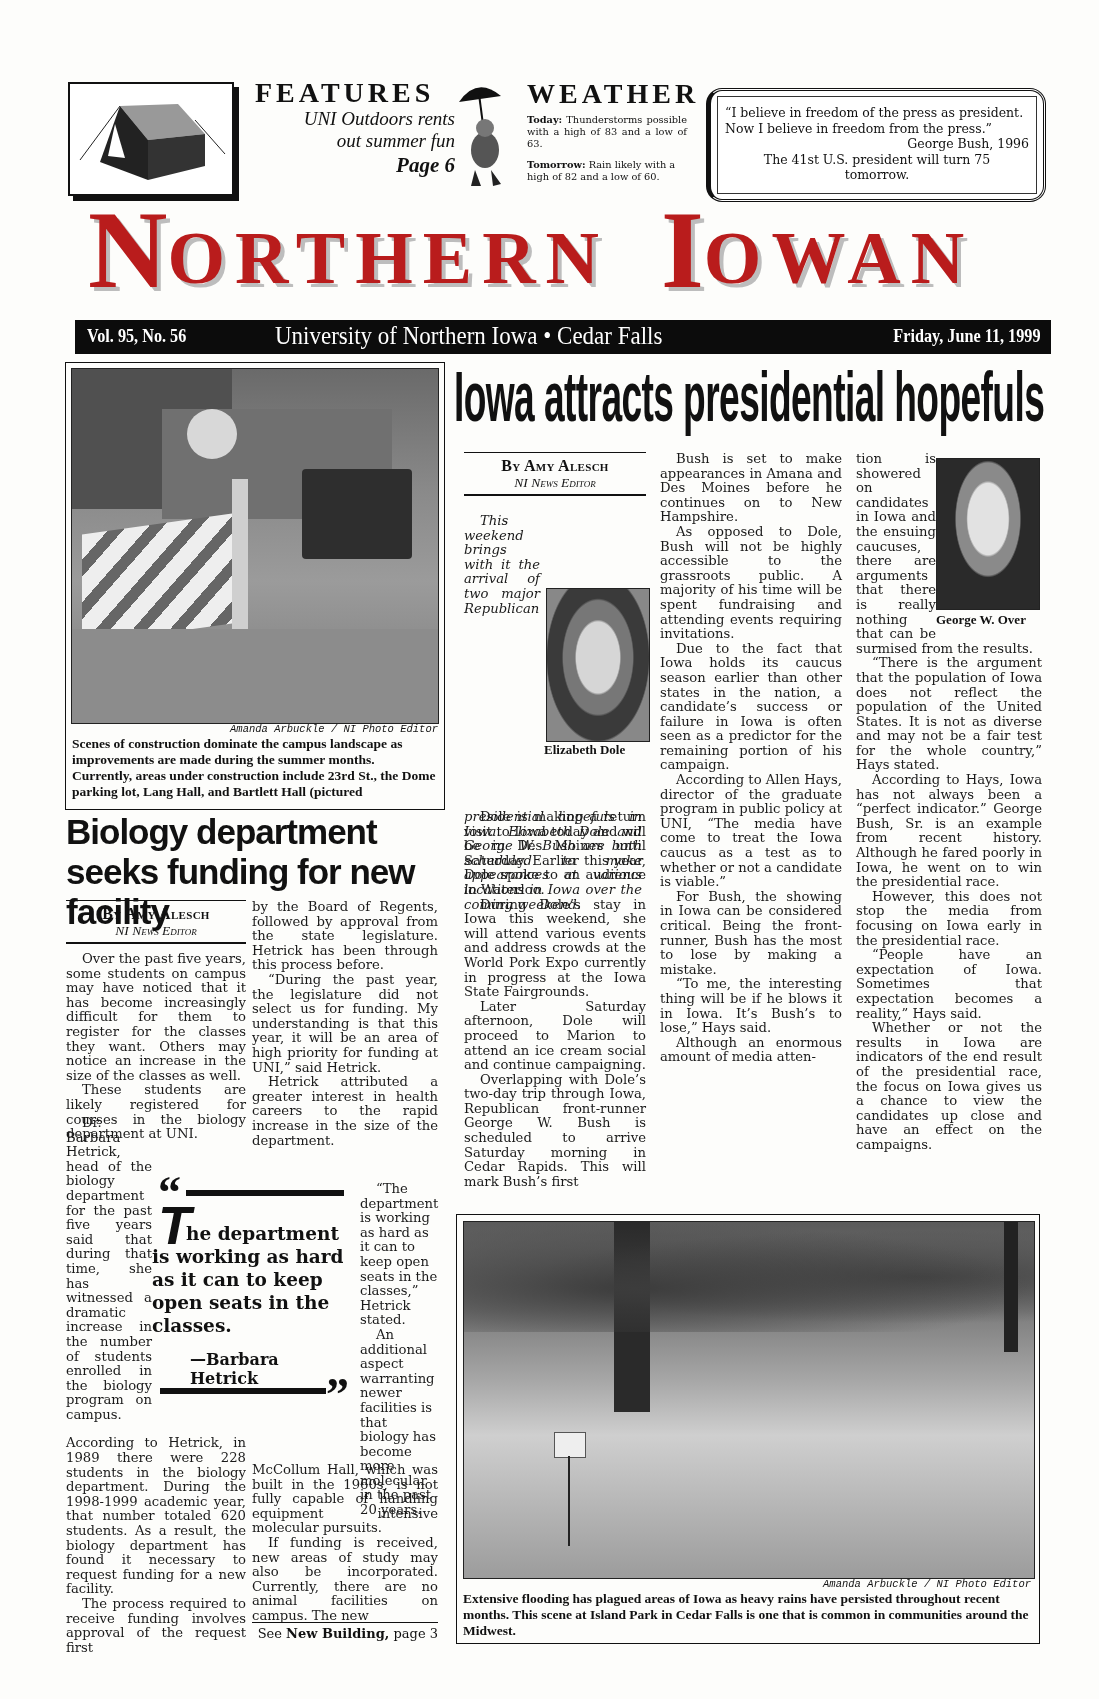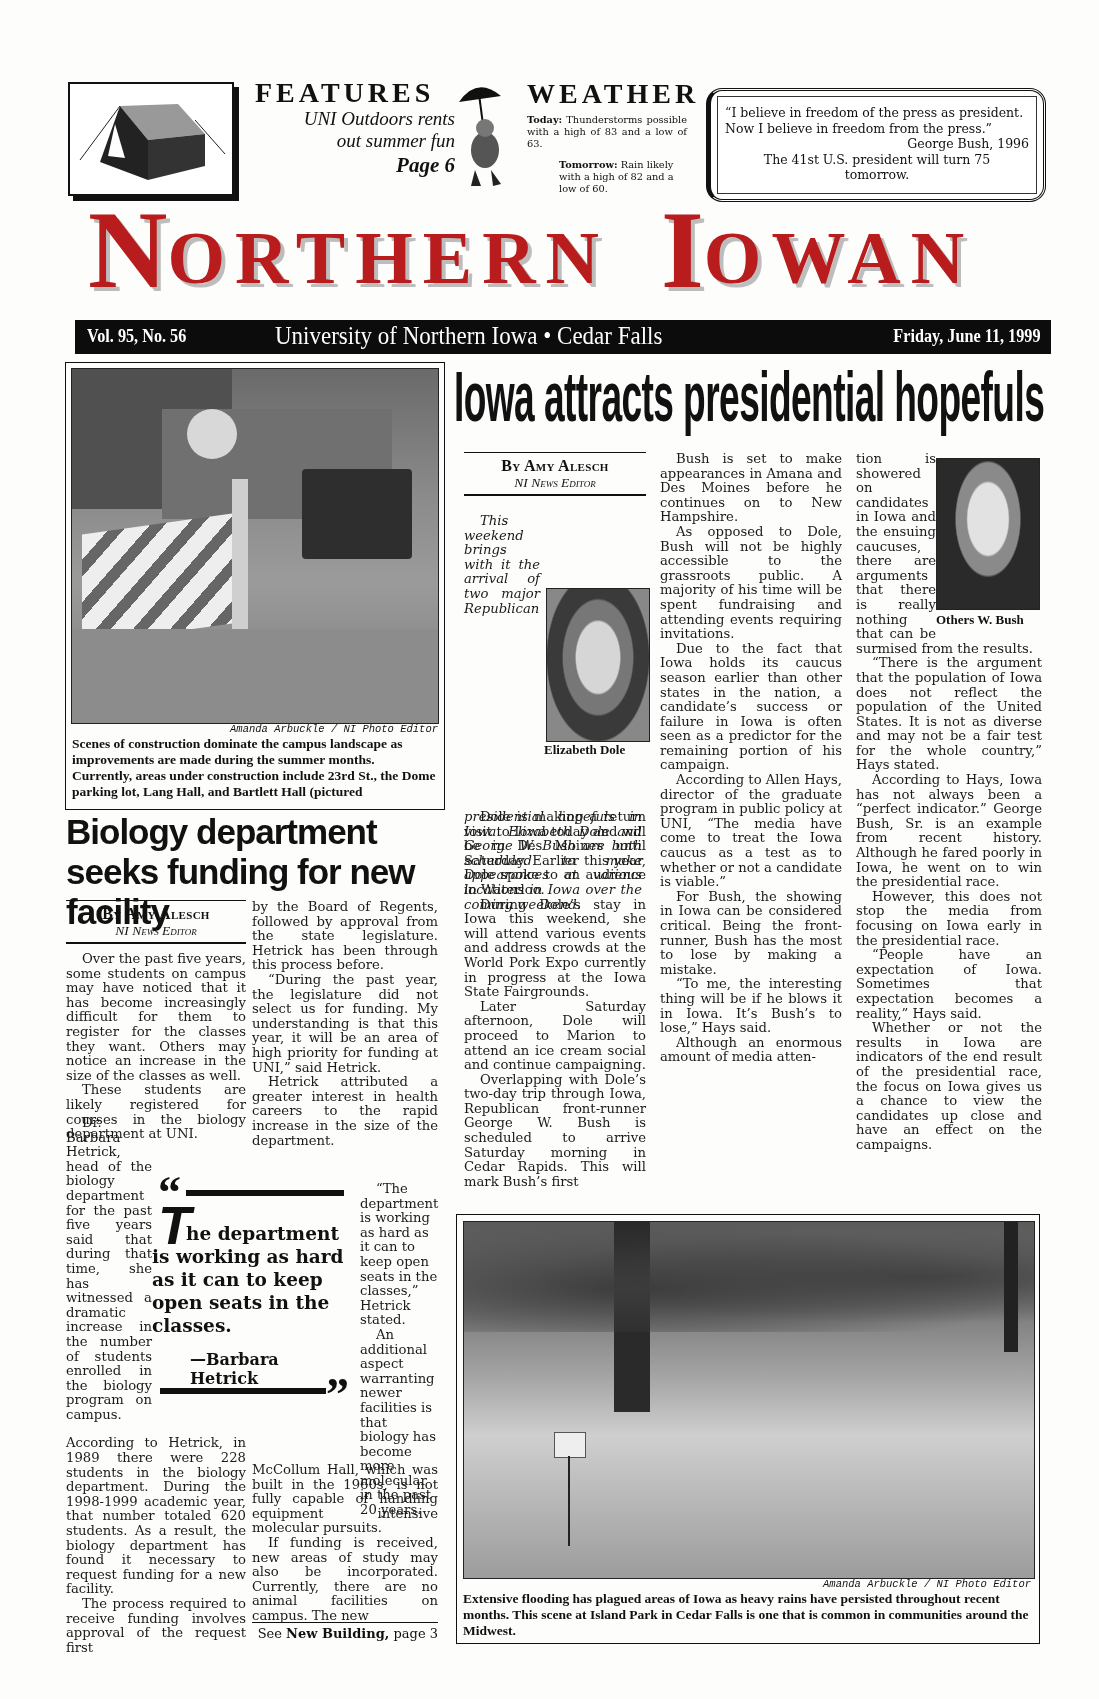--- a/index.html
+++ b/index.html
@@ -46,21 +46,21 @@
     <path d="M20 90 L16 106 L26 106 Z M36 90 L38 106 L46 104 Z" fill="#222"></path>
   </svg>
 </div>
 
 <div class="abs" style="left:527px;top:78px;width:160px;">
   <div style="font-family:'Liberation Serif',serif;font-weight:bold;font-size:28px;letter-spacing:4px;line-height:32px;">WEATHER</div>
   <div style="font-family:'DejaVu Serif',serif;font-size:9.8px;line-height:12px;margin-top:4px;text-align:justify;">
     <b>Today:</b>
     <span>Thunderstorms possible with a high of 83 and a low of 63.</span>
   </div>
-  <div style="font-family:'DejaVu Serif',serif;font-size:9.8px;line-height:12px;margin-top:9px;margin-left:32px;">
+  <div style="font-family:'DejaVu Serif',serif;font-size:9.8px;line-height:12px;margin-top:9px;">
     <b>Tomorrow:</b>
     <span>Rain likely with a high of 82 and a low of 60.</span>
   </div>
 </div>
 
 <div class="abs" style="left:706px;top:88px;width:332px;height:108px;border:3px double #111;border-left:5px solid #111;border-radius:16px;background:#fff;">
   <div class="abs" style="left:6px;top:5px;right:6px;bottom:5px;border:1px solid #333;"></div>
   <div class="abs" style="left:14px;top:14px;right:14px;font-family:'DejaVu Serif',serif;font-size:12.5px;line-height:15.5px;">
     <div>“I believe in freedom of the press as president. Now I believe in freedom from the press.”</div>
     <div style="text-align:right;">George Bush, 1996</div>
@@ -119,21 +119,21 @@
   <p>Bush is set to make appearances in Amana and Des Moines before he continues on to New Hampshire.</p>
   <p>As opposed to Dole, Bush will not be highly accessible to the grassroots public. A majority of his time will be spent fundraising and attending events requiring invitations.</p>
   <p>Due to the fact that Iowa holds its caucus season earlier than other states in the nation, a candidate’s success or failure in Iowa is often seen as a predictor for the remaining portion of his campaign.</p>
   <p>According to Allen Hays, director of the graduate program in public policy at UNI, “The media have come to treat the Iowa caucus as a test as to whether or not a candidate is viable.”</p>
   <p>For Bush, the showing in Iowa can be considered critical. Being the front-runner, Bush has the most to lose by making a mistake.</p>
   <p>“To me, the interesting thing will be if he blows it in Iowa. It’s Bush’s to lose,” Hays said.</p>
   <p>Although an enormous amount of media atten-</p>
 </div>
 
 <div class="abs photo" style="left:936px;top:458px;width:102px;height:150px;background:radial-gradient(ellipse at 50% 40%,#e2e2e2 0 28%,#8a8a8a 30% 44%,#2a2a2a 46% 100%);"></div>
-<div class="abs" style="left:936px;top:612px;font-family:'Liberation Serif',serif;font-weight:bold;font-size:13px;">Others W. Bush</div>
+<div class="abs" style="left:936px;top:612px;font-family:'Liberation Serif',serif;font-weight:bold;font-size:13px;">George W. Over</div>
 <div class="abs body-text" style="left:856px;top:452px;width:186px;">
   <div style="float:right;width:106px;height:186px;"></div>
   <p class="noindent">tion is showered on candidates in Iowa and the ensuing caucuses, there are arguments that there is really nothing that can be surmised from the results.</p>
   <p>“There is the argument that the population of Iowa does not reflect the population of the United States. It is not as diverse and may not be a fair test for the whole country,” Hays stated.</p>
   <p>According to Hays, Iowa has not always been a “perfect indicator.” George Bush, Sr. is an example from recent history. Although he fared poorly in Iowa, he went on to win the presidential race.</p>
   <p>However, this does not stop the media from focusing on Iowa early in the presidential race.</p>
   <p>“People have an expectation of Iowa. Sometimes that expectation becomes a reality,” Hays said.</p>
   <p>Whether or not the results in Iowa are indicators of the end result of the presidential race, the focus on Iowa gives us a chance to view the candidates up close and have an effect on the campaigns.</p>
 </div>
 

